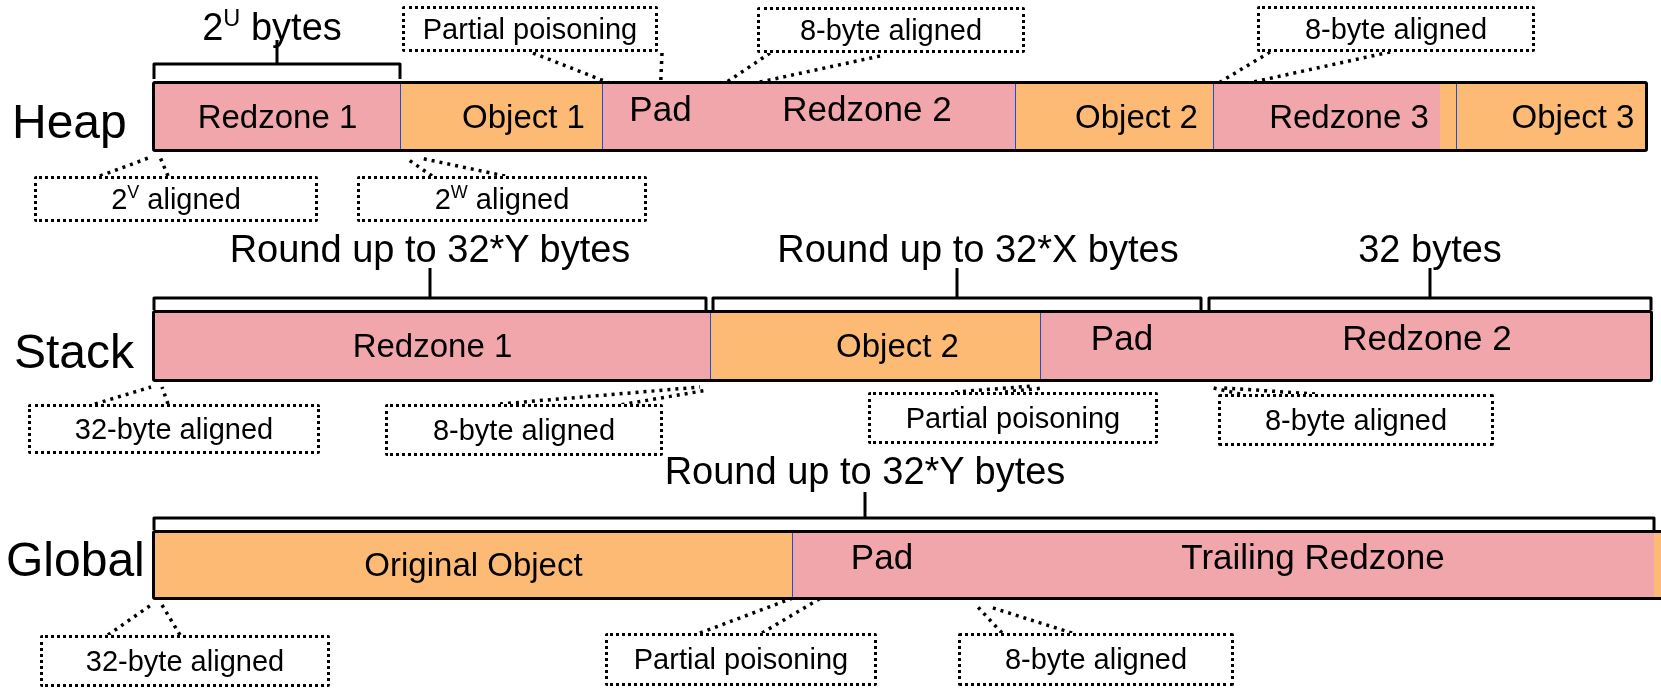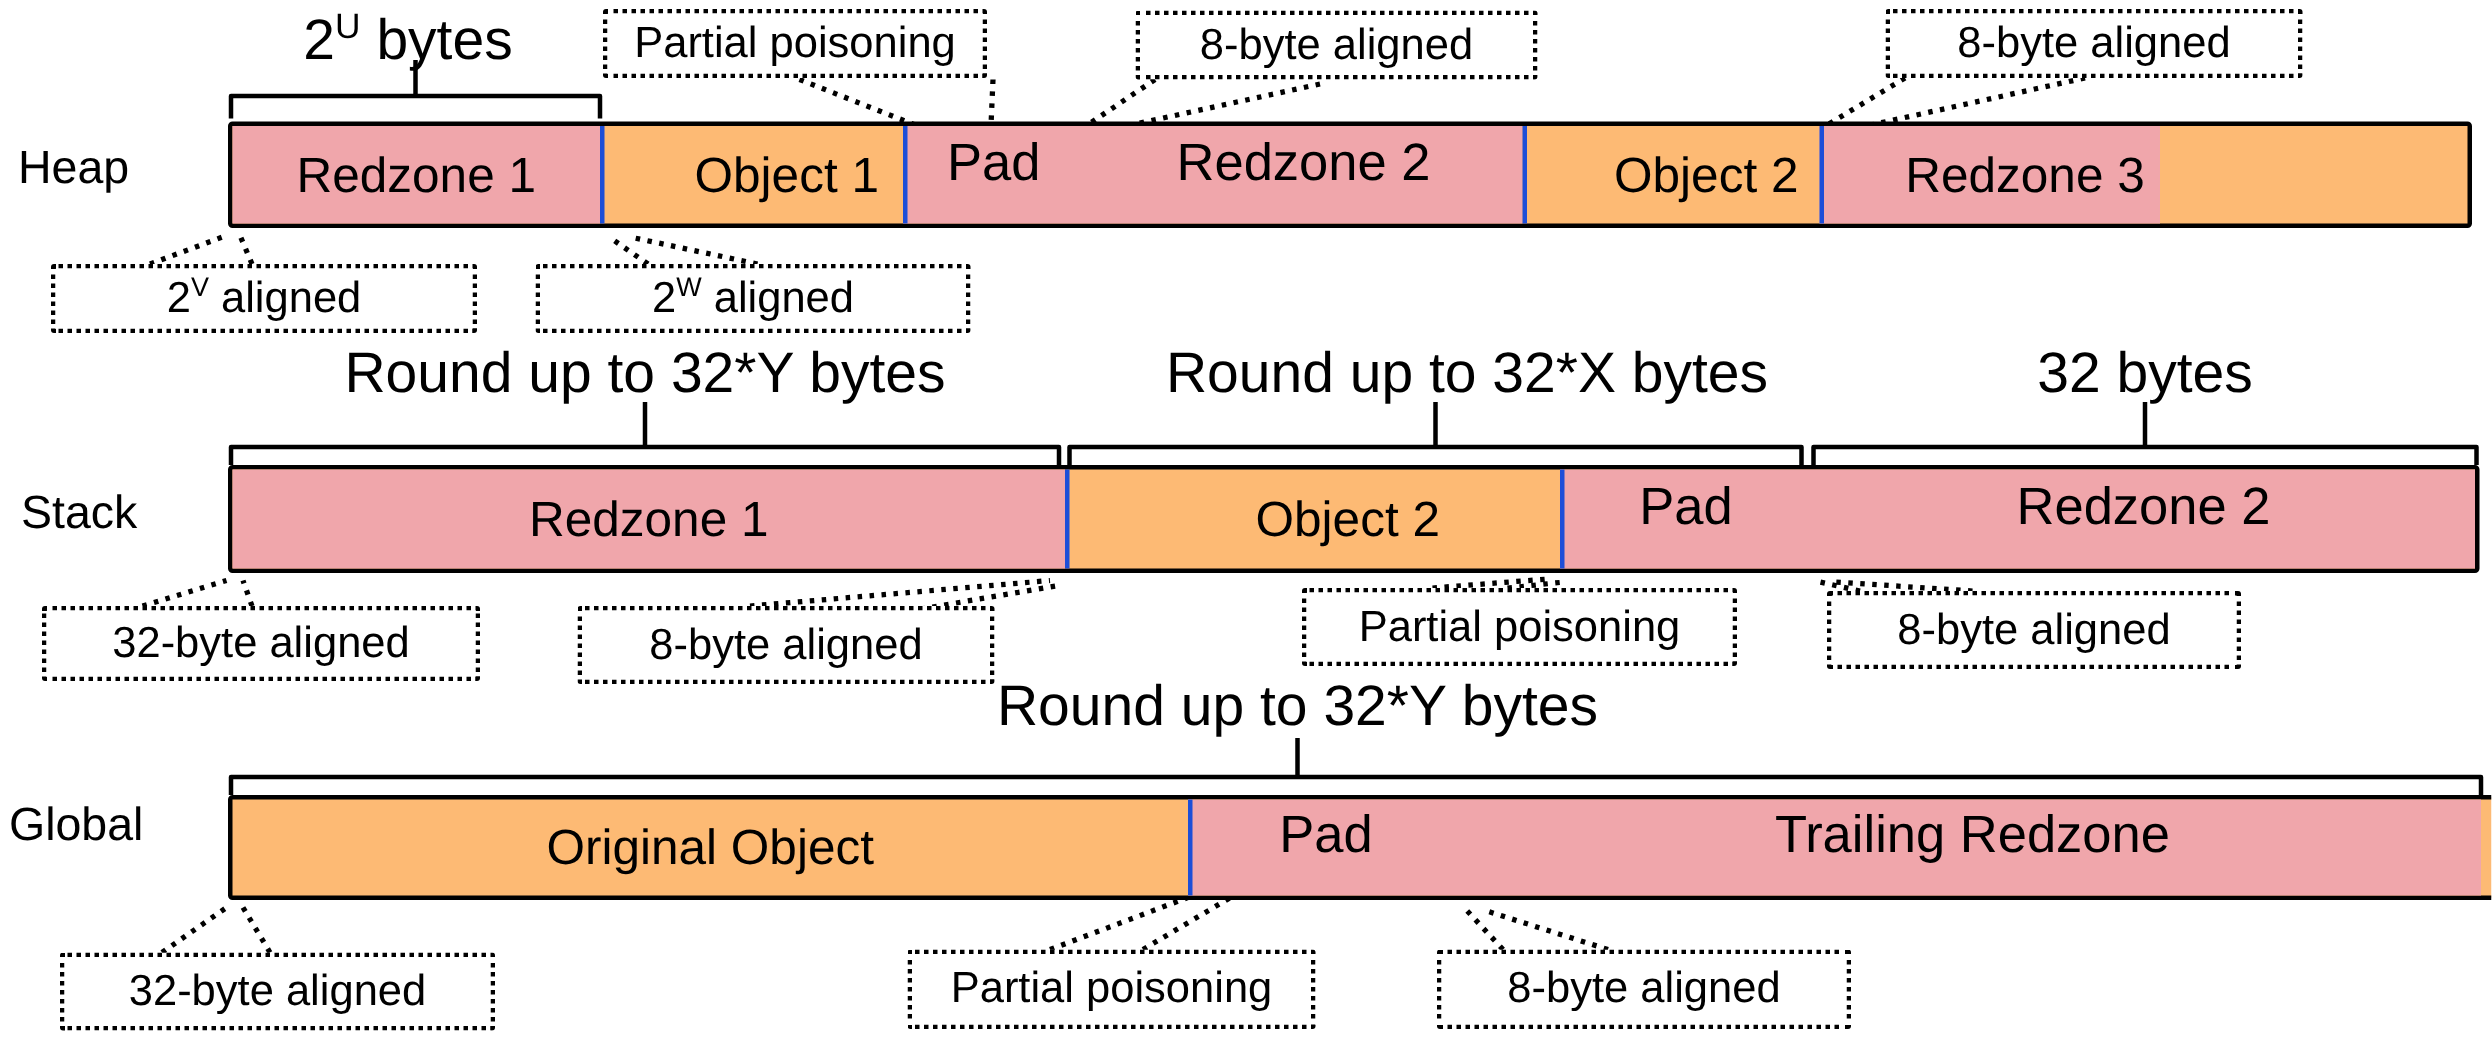--- a/index.html
+++ b/index.html
@@ -1,26 +1,26 @@
 <!DOCTYPE html>
 <html style="--redzone: #F0A6AB;"><head>
 <meta charset="utf-8">
 <style>
   html,body{margin:0;padding:0;background:#ffffff;}
   .canvas{
     position:relative;width:1661px;height:695px;background:#fff;
     font-family:"Liberation Sans",sans-serif;color:#000;overflow:hidden;
   }
   .overlay{position:absolute;left:0;top:0;pointer-events:none;}
-  .row-label{position:absolute;font-size:31px;white-space:nowrap;}
+  .row-label{position:absolute;font-size:48px;white-space:nowrap;}
   .membox{position:absolute;border:3px solid #000;background:#fdba74;box-sizing:border-box;border-radius:3px;}
   .seg{position:absolute;top:0;bottom:0;display:flex;align-items:center;justify-content:center;
        font-size:33px;white-space:nowrap;box-sizing:border-box;}
   .seg.pink{background:var(--redzone,#F0A6AB);}
-  .seg.bl{border-left:3px solid #1d4ed8;padding-left:44px;}
+  .seg.bl{border-left:1px solid #1d4ed8;padding-left:44px;}
   .sublabel{position:absolute;top:0;bottom:16px;display:flex;align-items:center;justify-content:center;
        font-size:35px;white-space:nowrap;}
   .callout{position:absolute;border:3px dotted #000;background:#fff;box-sizing:border-box;
        display:flex;align-items:center;justify-content:center;font-size:29px;white-space:nowrap;border-radius:2px;}
   .brtext{position:absolute;transform:translateX(-50%);font-size:38px;white-space:nowrap;}
   sup{font-size:0.62em;vertical-align:super;line-height:0;}
 </style>
 </head>
 <body>
 
@@ -83,20 +83,21 @@
 
   <div class="membox" style="left:152px;top:81px;width:1496px;height:71px;">
     <div class="seg pink" style="left:0;width:245px;">Redzone 1</div>
     <div class="seg bl" style="left:245px;width:202px;">Object 1</div>
     <div class="seg pink bl" style="left:447px;width:413px;">
       <div class="sublabel" style="left:0;width:115px;">Pad</div>
       <div class="sublabel" style="left:115px;width:298px;">Redzone 2</div>
     </div>
     <div class="seg bl" style="left:860px;width:198px;">Object 2</div>
     <div class="seg pink bl" style="left:1058px;width:227px;">Redzone 3</div>
+    <div class="seg bl" style="left:1301px;width:189px;">Object 3</div>
   </div>
 
   <div class="callout" style="left:402px;top:6px;width:256px;height:46px;">Partial poisoning</div>
   <div class="callout" style="left:757px;top:7px;width:268px;height:46px;">8-byte aligned</div>
   <div class="callout" style="left:1257px;top:6px;width:278px;height:46px;">8-byte aligned</div>
   <div class="callout" style="left:34px;top:176px;width:284px;height:46px;">
       <span><span>2</span><sup>V</sup><span> aligned</span></span>
     </div>
   <div class="callout" style="left:357px;top:176px;width:290px;height:46px;">
       <span><span>2</span><sup>W</sup><span> aligned</span></span>

